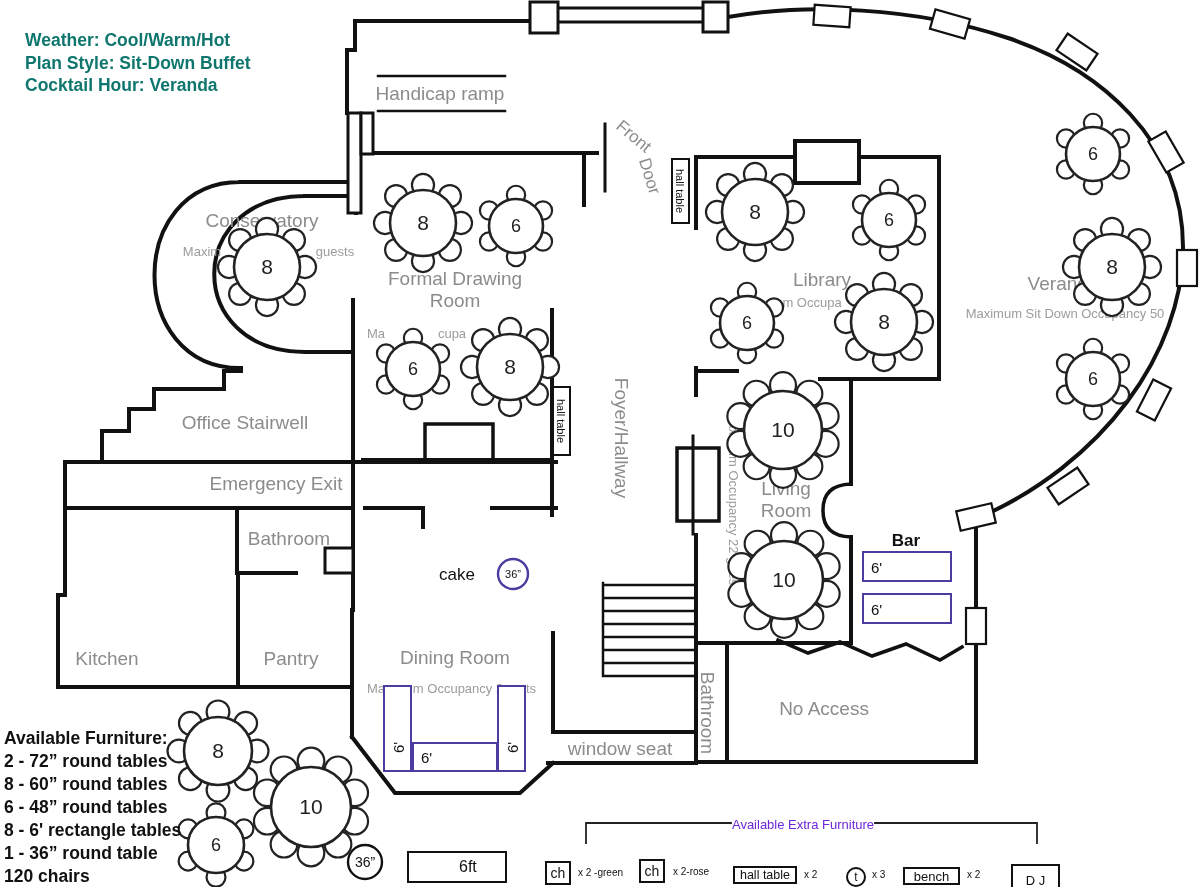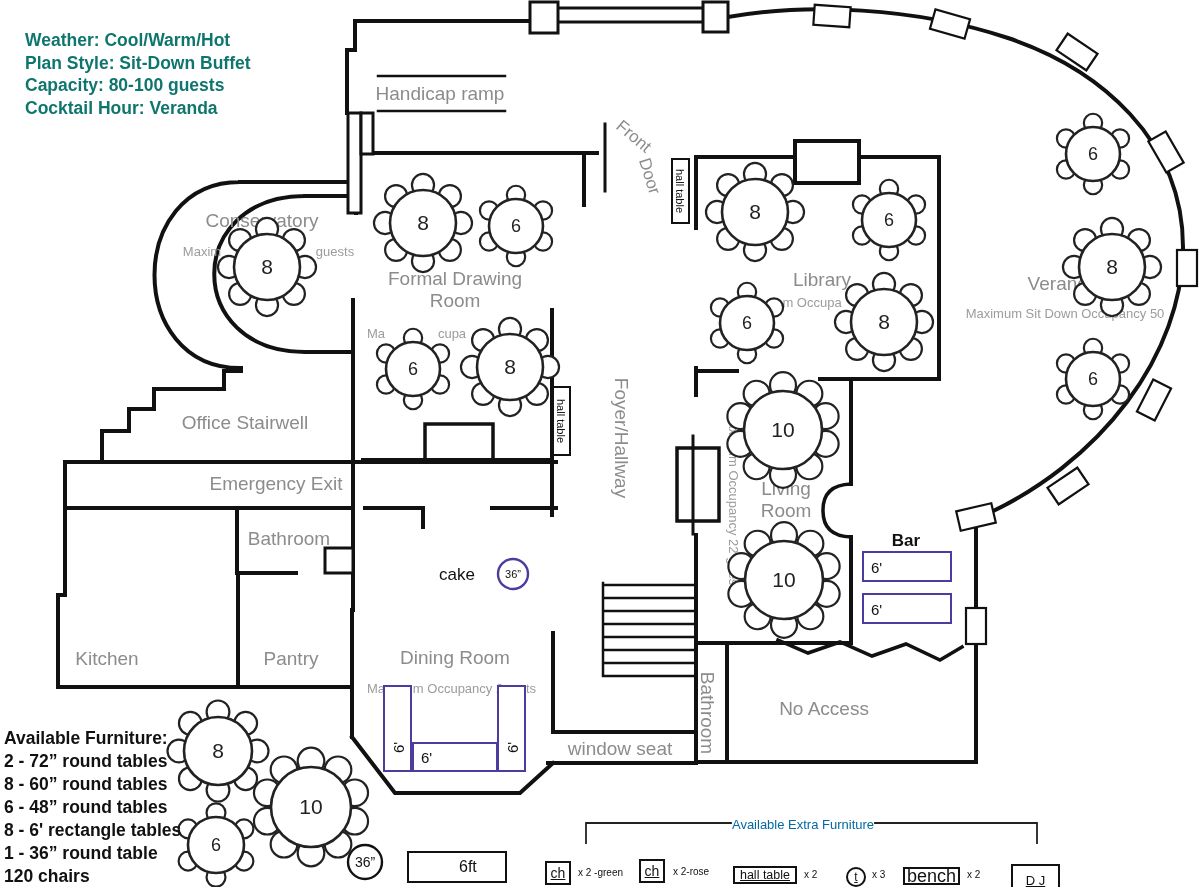--- a/index.html
+++ b/index.html
@@ -13,24 +13,24 @@
   .lbl-black{position:absolute;transform:translate(-50%,-50%);font-size:17px;color:#111;white-space:nowrap;}
   .lbl-buffet{font-size:20px;margin-top:37px;}
   .prect{position:absolute;border:2px solid #4b3da0;background:#fff;box-sizing:border-box;}
   .prect-lbl{position:absolute;left:7px;top:50%;transform:translateY(-50%);font-size:15px;color:#111;}
   .prect-lbl-v{position:absolute;left:50%;bottom:14px;transform:translateX(-50%) rotate(-90deg);
                font-size:15px;color:#111;}
   .hall-table-box{position:absolute;border:2px solid #111;background:#fff;box-sizing:border-box;
                   display:flex;align-items:center;justify-content:center;}
   .vtext{transform:rotate(90deg);font-size:11px;white-space:nowrap;color:#111;}
   .leg-box{position:absolute;border:2px solid #111;background:#fff;box-sizing:border-box;
-           display:flex;align-items:center;justify-content:center;font-size:13px;color:#111;white-space:nowrap;text-decoration:underline;}
+           display:flex;align-items:center;justify-content:center;font-size:13px;color:#111;white-space:nowrap;}
   .leg-circle{border-radius:50%;}
   .leg-note{position:absolute;font-size:10px;color:#111;white-space:nowrap;}
-  .leg-title{position:absolute;transform:translate(-50%,-50%);font-size:13px;color:#0369a1;white-space:nowrap;}
+  .leg-title{position:absolute;transform:translate(-50%,-50%);font-size:13px;color:#6d28d9;white-space:nowrap;}
   .rect6ft{position:absolute;border:2.5px solid #111;background:#fff;box-sizing:border-box;}
   .rect6ft span{position:absolute;left:9px;top:50%;transform:translateY(-50%);font-size:16px;color:#111;margin-left:41px;}
 </style>
 </head>
 <body>
 
 <div class="canvas">
 
   <svg id="plan-svg" width="1200" height="887" viewBox="0 0 1200 887">
 
@@ -324,21 +324,20 @@
         <g>
           <circle cx="365" cy="862" r="17" fill="#fff" stroke="#111111" stroke-width="2.4"></circle>
           <text x="365" y="862" dy="0.35em" text-anchor="middle" fill="#111" font-size="14">36”</text>
         </g>
       </g>
   </svg>
 
   <div class="info-panel">
     <div>Weather: Cool/Warm/Hot</div>
     <div>Plan Style: Sit-Down Buffet</div>
-    <div>Capacity: 80-100 guests</div>
     <div>Cocktail Hour: Veranda</div>
   </div>
 
   <div class="furniture-panel">
     <div>Available Furniture:</div>
     <div>2 - 72” round tables</div>
     <div>8 - 60” round tables</div>
     <div>6 - 48” round tables</div>
     <div>8 - 6' rectangle tables</div>
     <div>1 - 36” round table</div>
@@ -378,17 +377,17 @@
     <span>6ft</span>
   </div>
   <div class="leg-box" style="left:545px;top:861px;width:26px;height:24px;font-size:14px">ch</div>
   <div class="leg-note" style="left:578px;top:867px">x 2 -green</div>
   <div class="leg-box" style="left:639px;top:859px;width:26px;height:24px;font-size:14px">ch</div>
   <div class="leg-note" style="left:673px;top:866px">x 2-rose</div>
   <div class="leg-box" style="left:733px;top:866px;width:64px;height:18px;font-size:12.5px">hall table</div>
   <div class="leg-note" style="left:804px;top:869px">x 2</div>
   <div class="leg-box leg-circle" style="left:846px;top:867px;width:20px;height:20px;font-size:12px">t</div>
   <div class="leg-note" style="left:872px;top:869px">x 3</div>
-  <div class="leg-box" style="left:903px;top:867px;width:57px;height:18px;font-size:18px">bench</div>
+  <div class="leg-box" style="left:903px;top:867px;width:57px;height:18px;font-size:13px">bench</div>
   <div class="leg-note" style="left:967px;top:869px">x 2</div>
   <div class="leg-box" style="left:1011px;top:864px;width:49px;height:32px;font-size:13px">D J</div>
 
 </div>
 
 </body></html>

